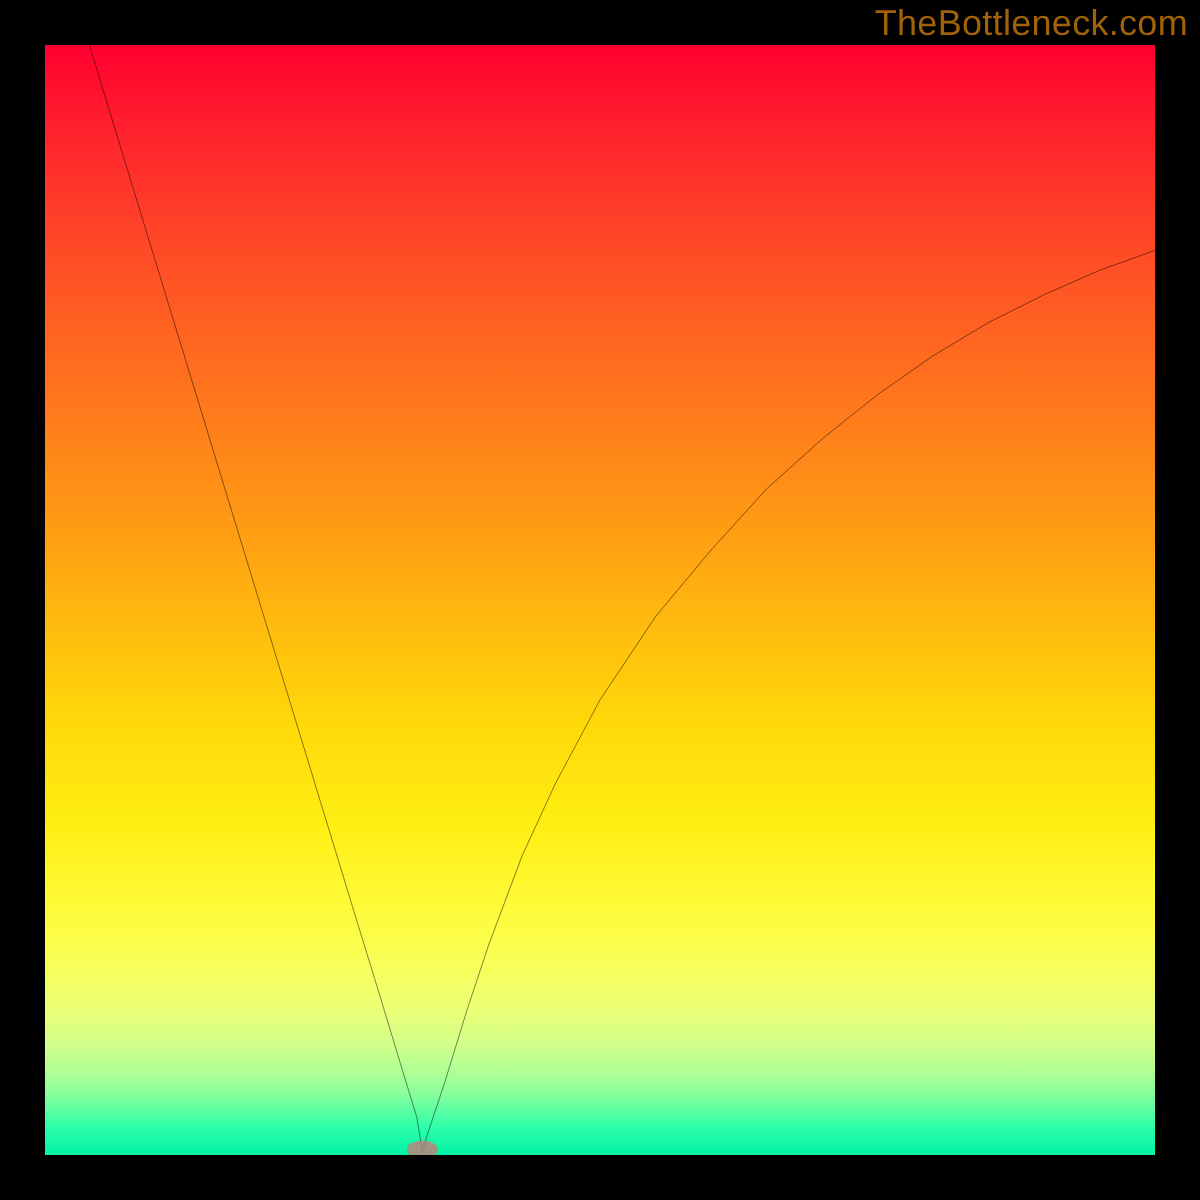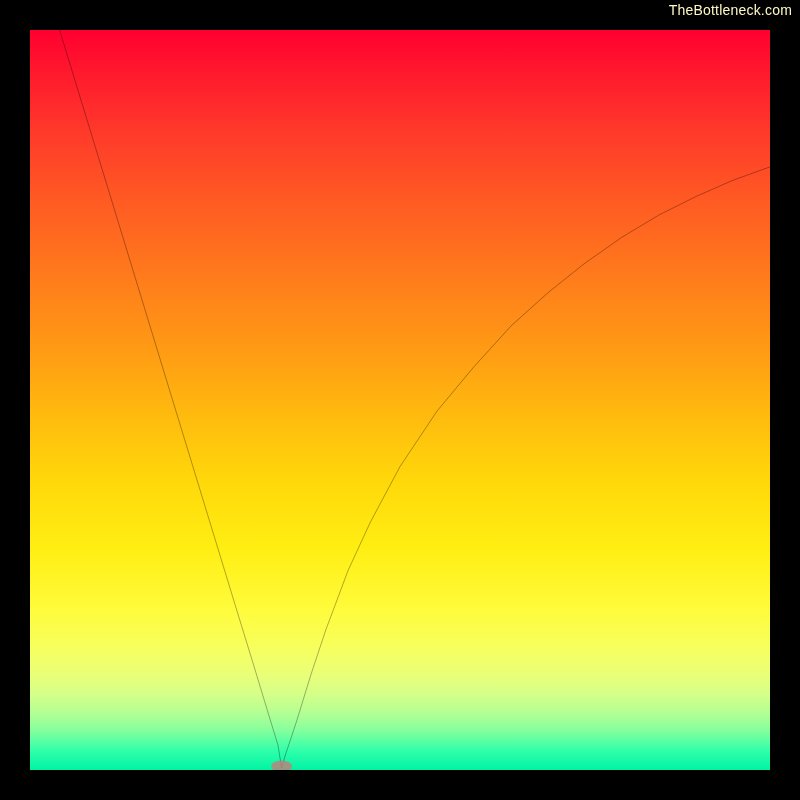--- a/index.html
+++ b/index.html
@@ -14,22 +14,22 @@
   .frame {
     position: relative;
     width: 800px;
     height: 800px;
     background: #000;
   }
   .watermark {
     position: absolute;
     top: 2px;
     right: 8px;
-    color: #fef9c3;
-    font-size: 14px;
+    color: #a16207;
+    font-size: 24px;
     font-weight: 500;
     letter-spacing: 0.2px;
     user-select: none;
   }
   .plot-area {
     position: absolute;
     left: 30px;
     top: 30px;
     width: 740px;
     height: 740px;

